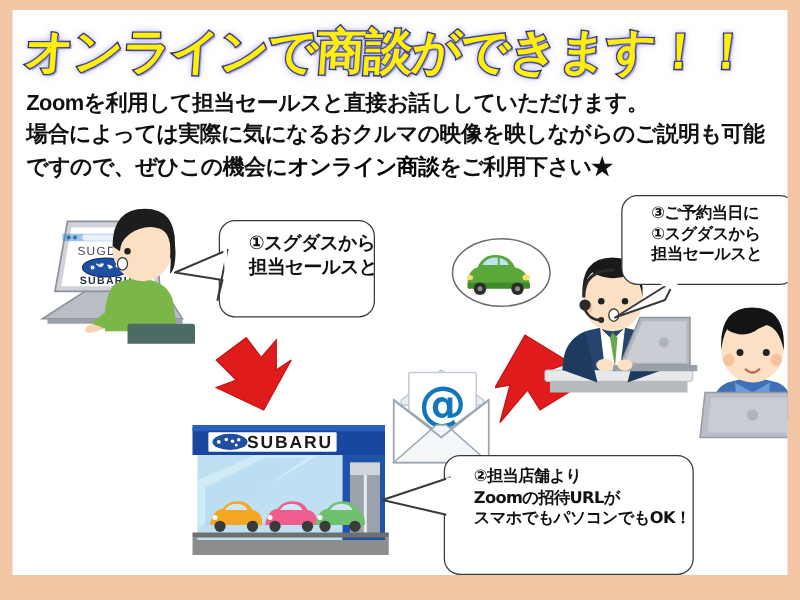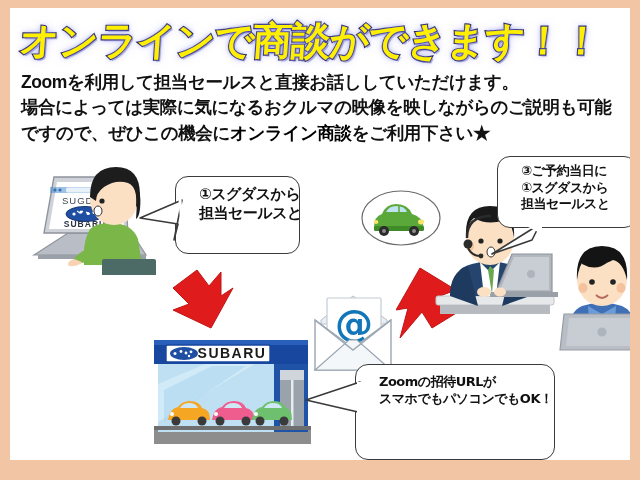--- a/index.html
+++ b/index.html
@@ -201,20 +201,21 @@
   <svg id="envelope" viewBox="0 0 96 86">
     <path d="M16 30 L48 6 L82 30 L82 34 L16 34 Z" fill="#e9eef3" stroke="#b9c2cc" stroke-width="1"></path>
     <rect x="22" y="8" width="54" height="46" rx="1" fill="#ffffff" stroke="#c3ccd5" stroke-width="1.2"></rect>
     <text x="49" y="46" text-anchor="middle" font-size="38" font-weight="bold" font-family="'DejaVu Sans',sans-serif" fill="#1277b8">@</text>
     <path d="M10 30 L48 58 L86 30 L86 80 L10 80 Z" fill="#ffffff" stroke="#9aa6b2" stroke-width="1.4"></path>
     <path d="M10 80 L44 50 L52 50 L86 80 Z" fill="#f4f7fa" stroke="#9aa6b2" stroke-width="1.2"></path>
     <path d="M10 30 L48 60 L86 30" fill="none" stroke="#9aa6b2" stroke-width="1.4"></path>
   </svg>
 
   <div class="bubble" style="left:345px;top:356px;width:200px;height:96px;padding-top:9px;font-size:13px;">
+    <div>②担当店舗より</div>
     <div>Zoomの招待URLが</div>
     <div>スマホでもパソコンでもOK！</div>
   </div>
   <svg class="tail" style="left:292px;top:372px;width:62px;height:46px;" viewBox="0 0 62 46">
     <path d="M58 2 L4 20 L56 32 Z" fill="#fff" stroke="#3a3a3a" stroke-width="1.6" stroke-linejoin="round"></path>
     <path d="M57 2 L57 34" stroke="#fff" stroke-width="4"></path>
   </svg>
 
   <svg class="arrow" style="left:386px;top:256px;width:66px;height:76px;" viewBox="0 0 66 76">
     <path d="M4 74 L12 44 L0 46 L24 4 L60 26 L44 32 L62 48 L36 64 L26 48 Z" fill="#e01b1b" stroke="#c21414" stroke-width="1"></path>

